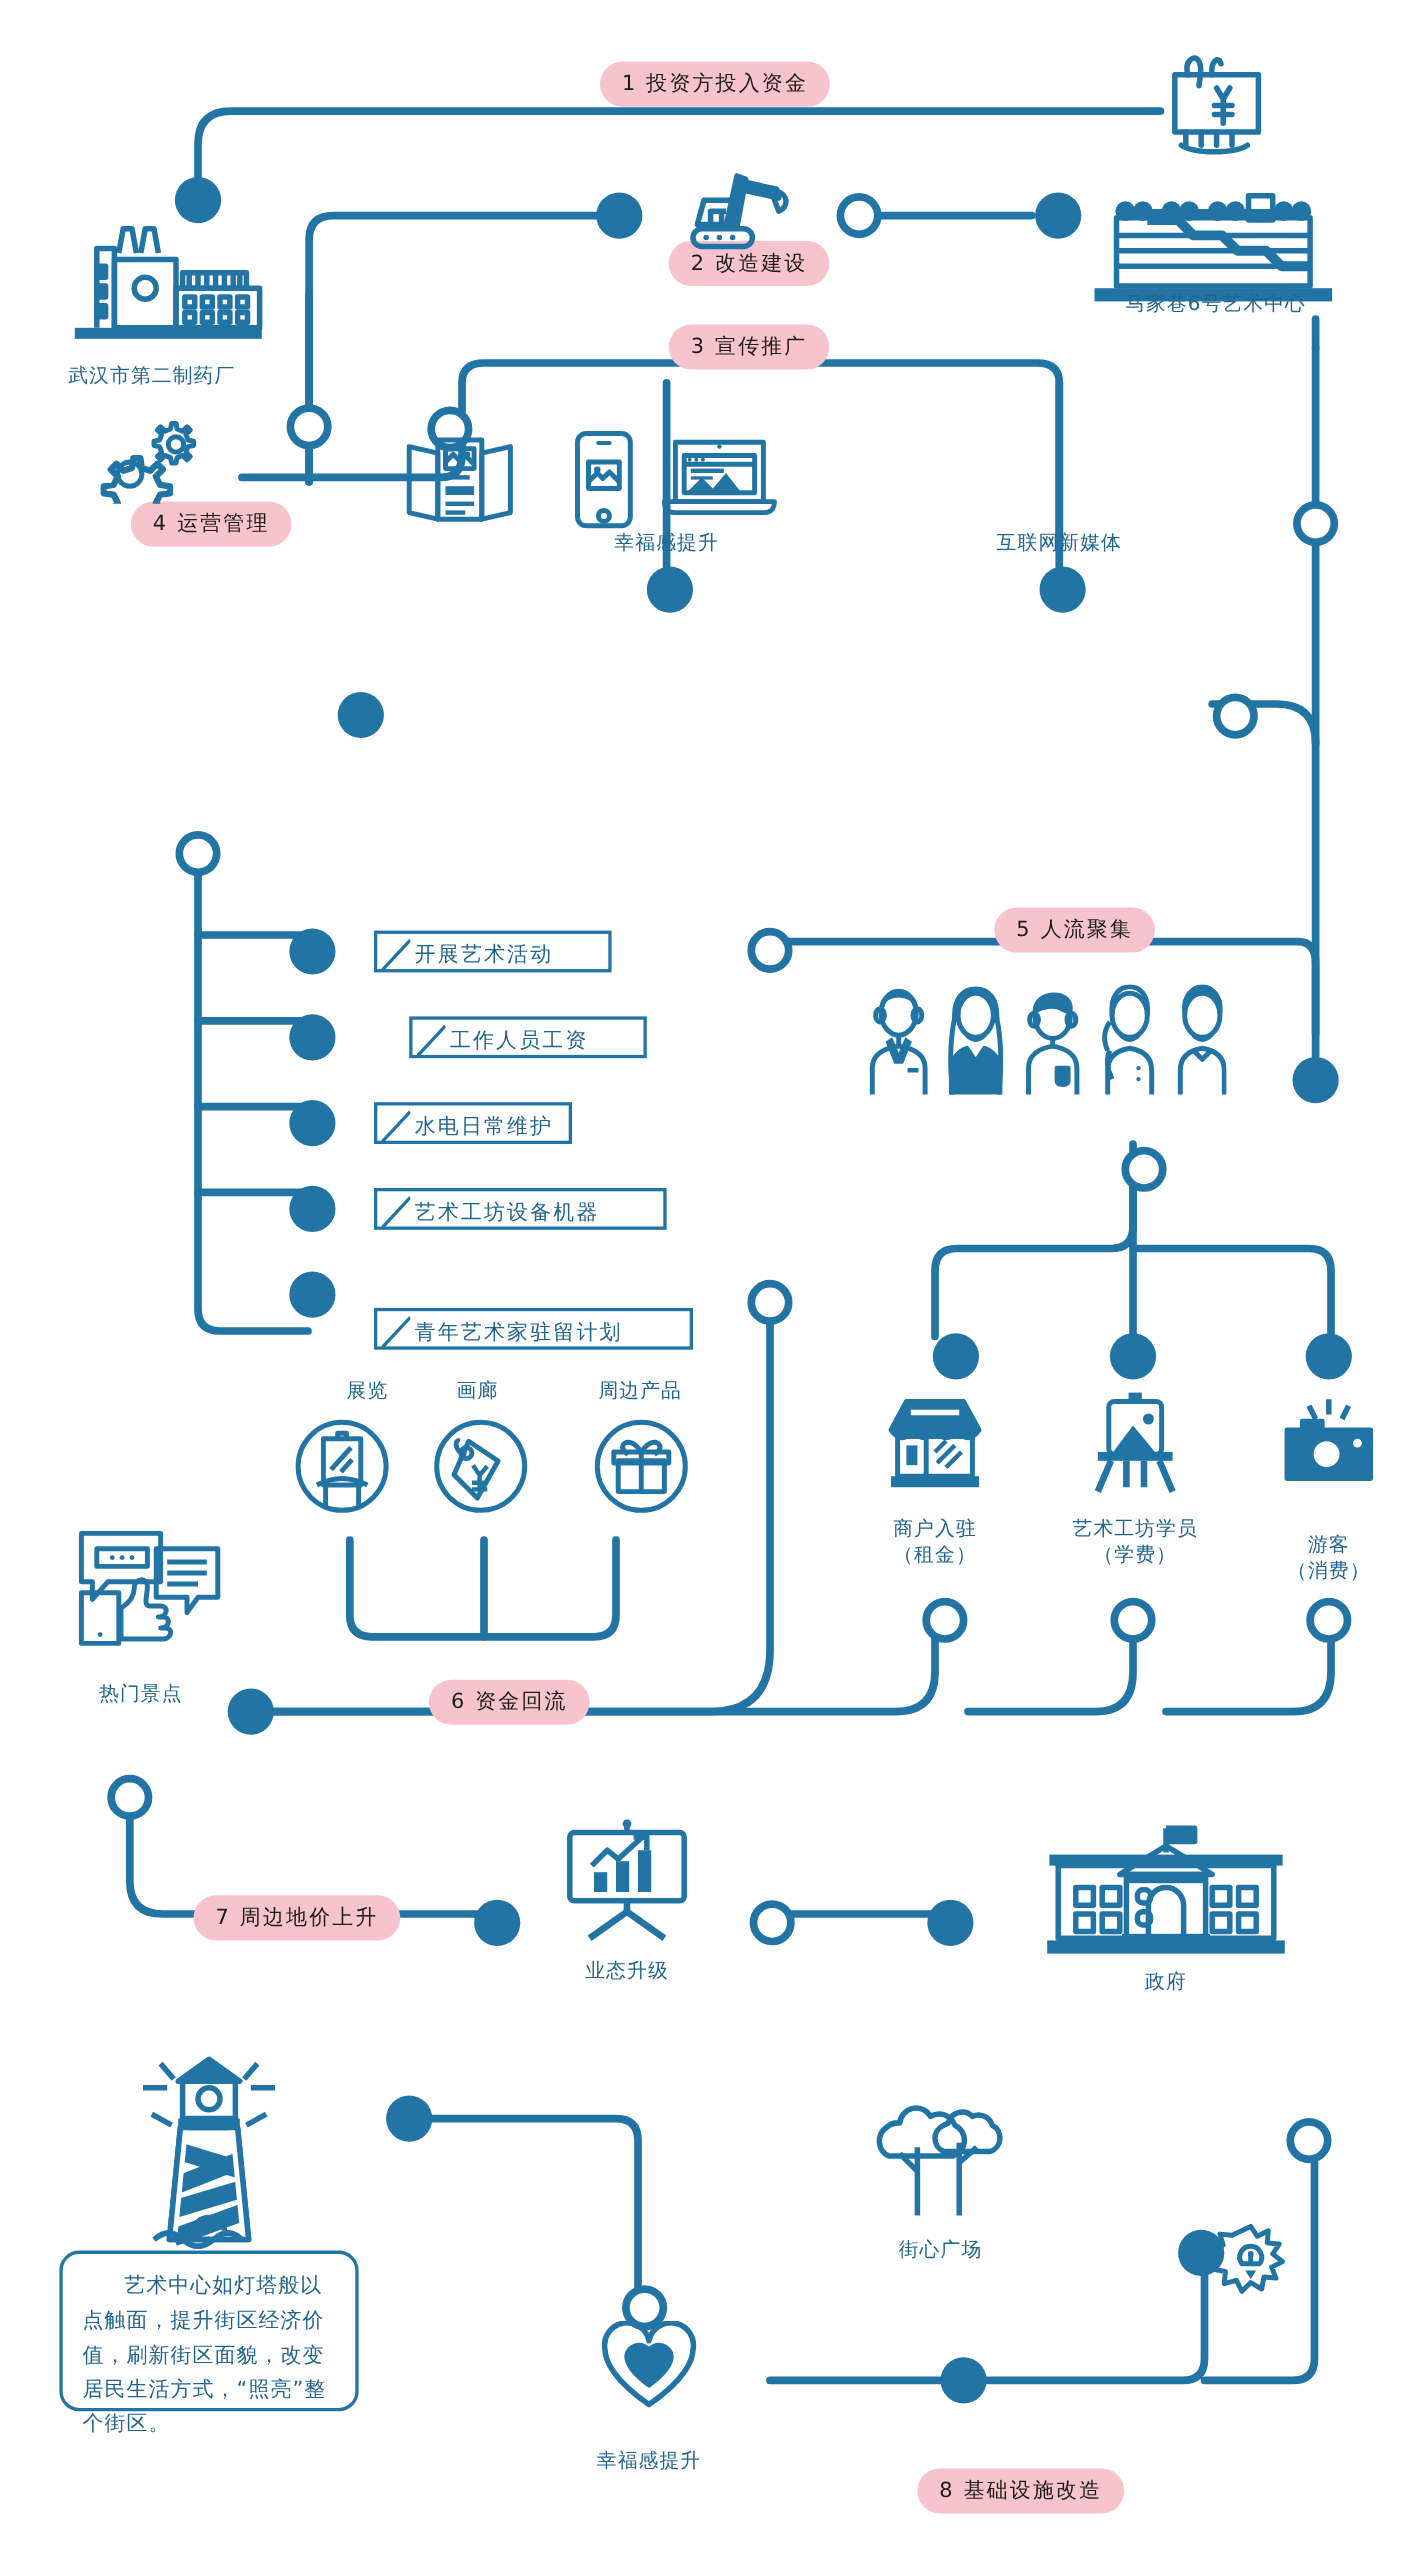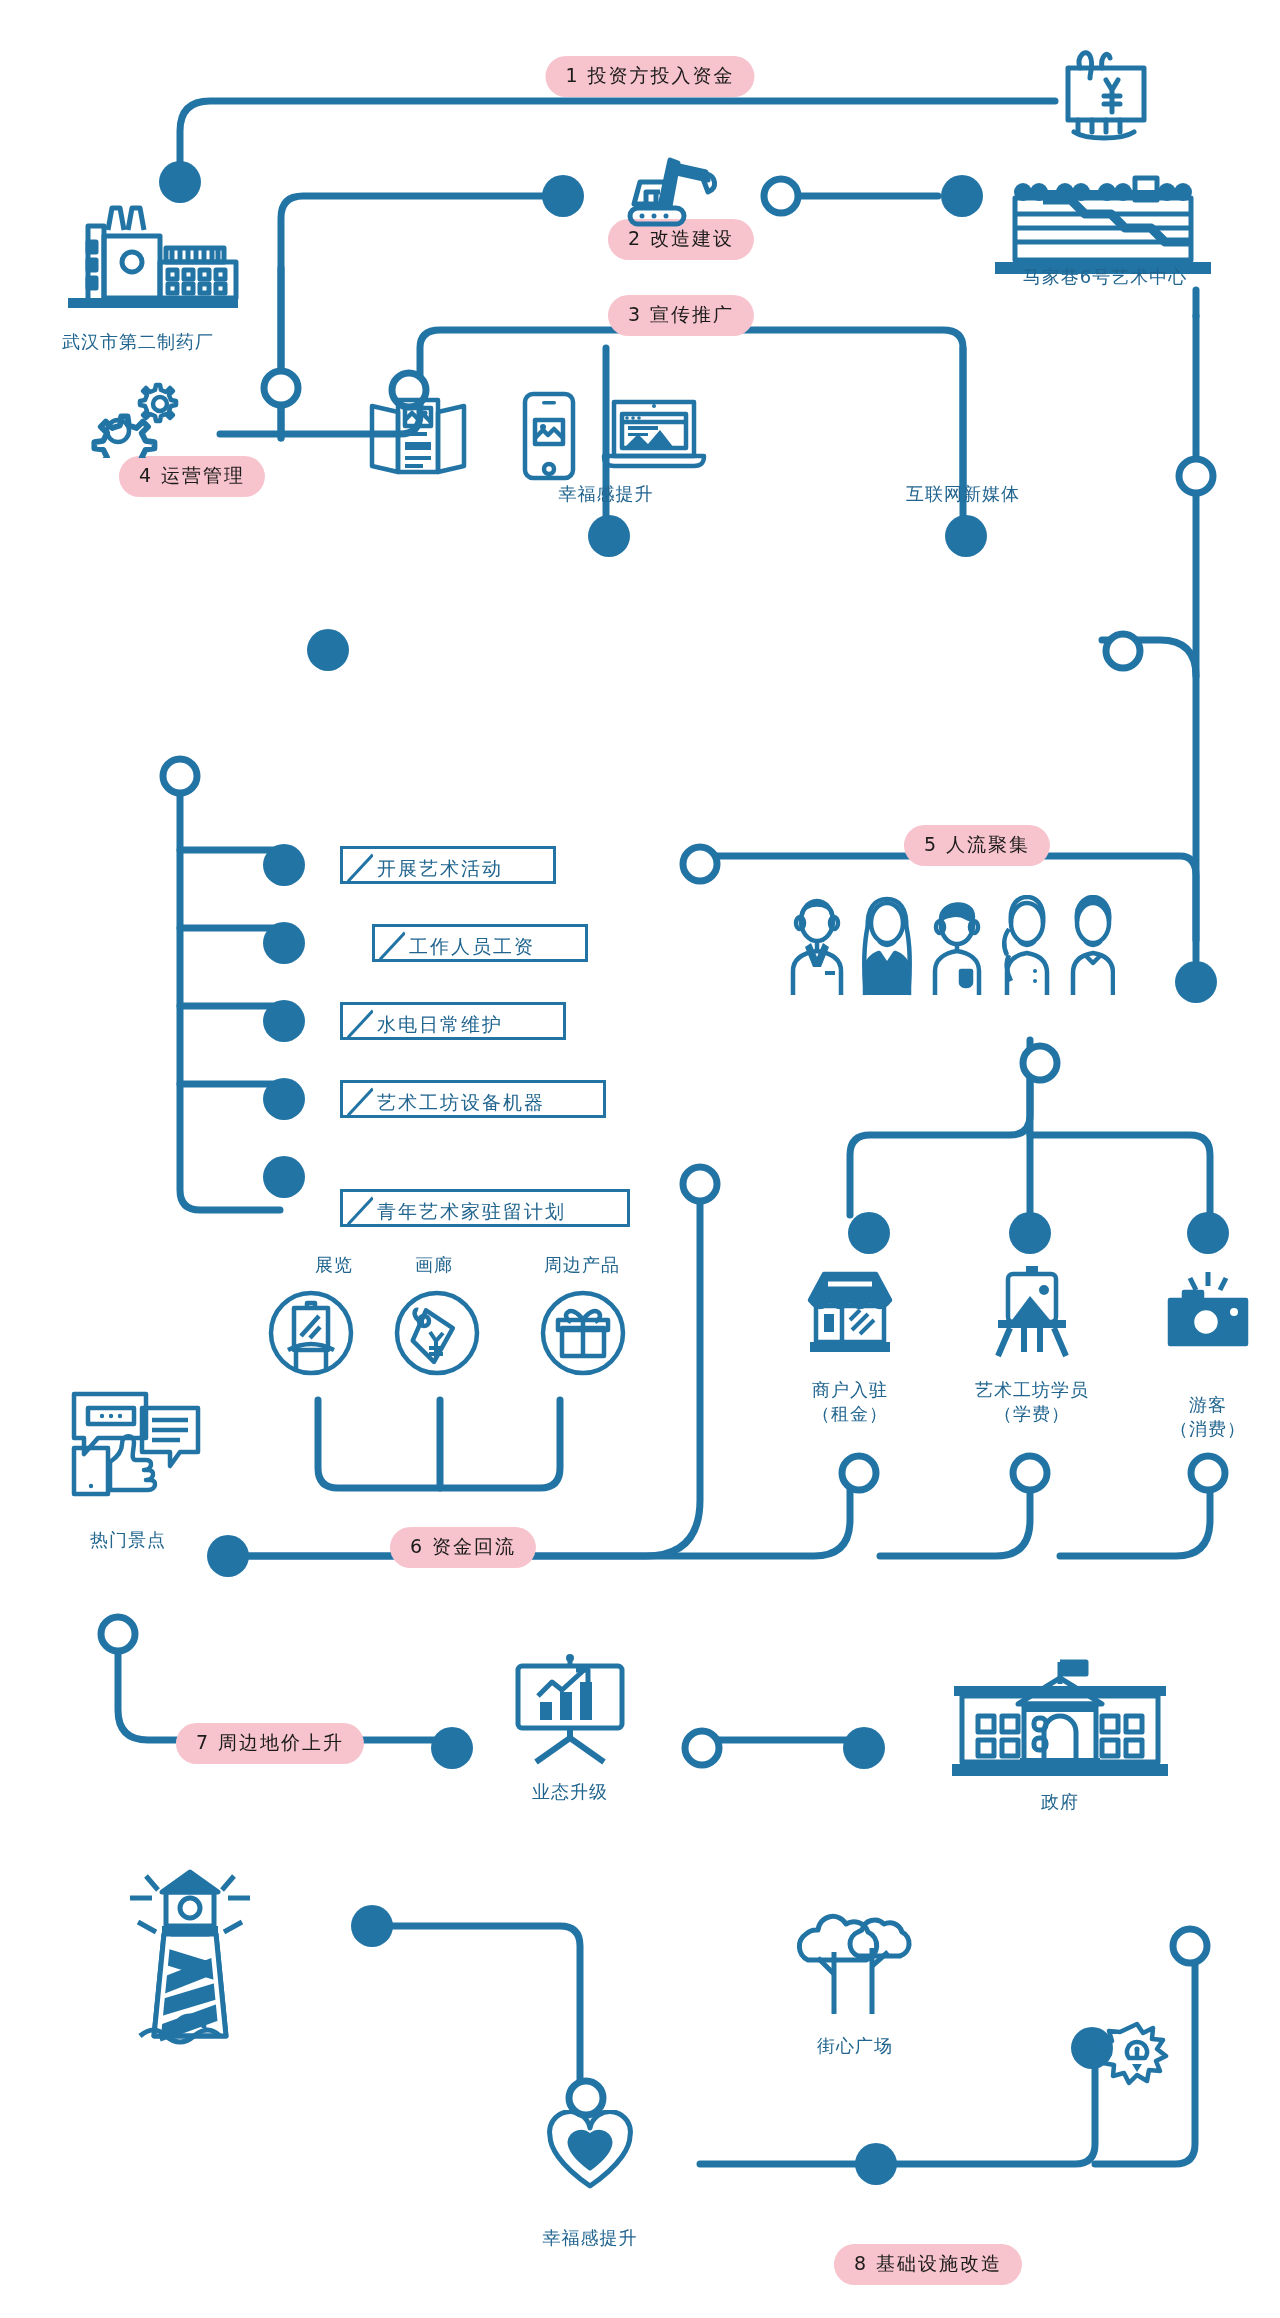--- a/index.html
+++ b/index.html
@@ -314,21 +314,21 @@
         <i></i>
       </span>
     <span>开展艺术活动</span>
   </div>
   <div class="boxitem" style="left:340px;top:924px;width:216px;margin-left:32px;">
     <span class="slash">
         <i></i>
       </span>
     <span>工作人员工资</span>
   </div>
-  <div class="boxitem" style="left:340px;top:1002px;width:226px;">
+  <div class="boxitem" style="left:340px;top:1002px;width:180px;">
     <span class="slash">
         <i></i>
       </span>
     <span>水电日常维护</span>
   </div>
   <div class="boxitem" style="left:340px;top:1080px;width:266px;">
     <span class="slash">
         <i></i>
       </span>
     <span>艺术工坊设备机器</span>
@@ -536,20 +536,21 @@
       <path d="M64 66 L54 168 h72 L116 66 z"></path>
       <path d="M64 88 L116 104 M62 118 L118 96 M60 140 L120 122 M58 166 L124 142" stroke-width="16" stroke-linecap="butt"></path>
       <path d="M68 66 L58 168 M112 66 L122 168" stroke="#ffffff" stroke-width="6"></path>
       <path d="M64 66 L54 168 h72 L116 66 z" fill="none"></path>
       <path d="M76 160 a14 12 0 0 1 28 0"></path>
       <path d="M40 168 q14 -12 26 0 q14 12 28 0 q14 -12 26 0"></path>
       <path d="M30 30 h22 M150 30 h-22 M38 54 l18 10 M142 54 l-18 10 M46 8 l12 14 M134 8 l-12 14" stroke-width="5"></path>
     </svg>
   </div>
 
+  <div class="callout" style="left:54px;top:2046px;width:272px;height:146px;">艺术中心如灯塔般以点触面，提升街区经济价值，刷新街区面貌，改变居民生活方式，“照亮”整个街区。</div>
 
   <div class="ico" style="left:790px;top:1904px;">
     <svg width="130" height="120" viewBox="0 0 130 120" fill="none" stroke="#2274a5" stroke-width="5" stroke-linejoin="round">
       <path d="M36 24 a15 15 0 0 1 28 -6 a15 15 0 0 1 22 8 a15 15 0 0 1 -2 28 H26 a15 15 0 0 1 -2 -26 a15 15 0 0 1 12 -4 z" transform="translate(-8,2)"></path>
       <path d="M70 30 a13 13 0 0 1 22 -6 a13 13 0 0 1 18 8 a13 13 0 0 1 -2 24 H66 a13 13 0 0 1 0 -24 z" transform="translate(2,-4)"></path>
       <path d="M44 48 v62 M82 44 v66"></path>
       <path d="M44 70 L28 54 M82 62 L98 48"></path>
     </svg>
   </div>
   <div class="lbl c" style="left:855px;top:2034px;">街心广场</div>

